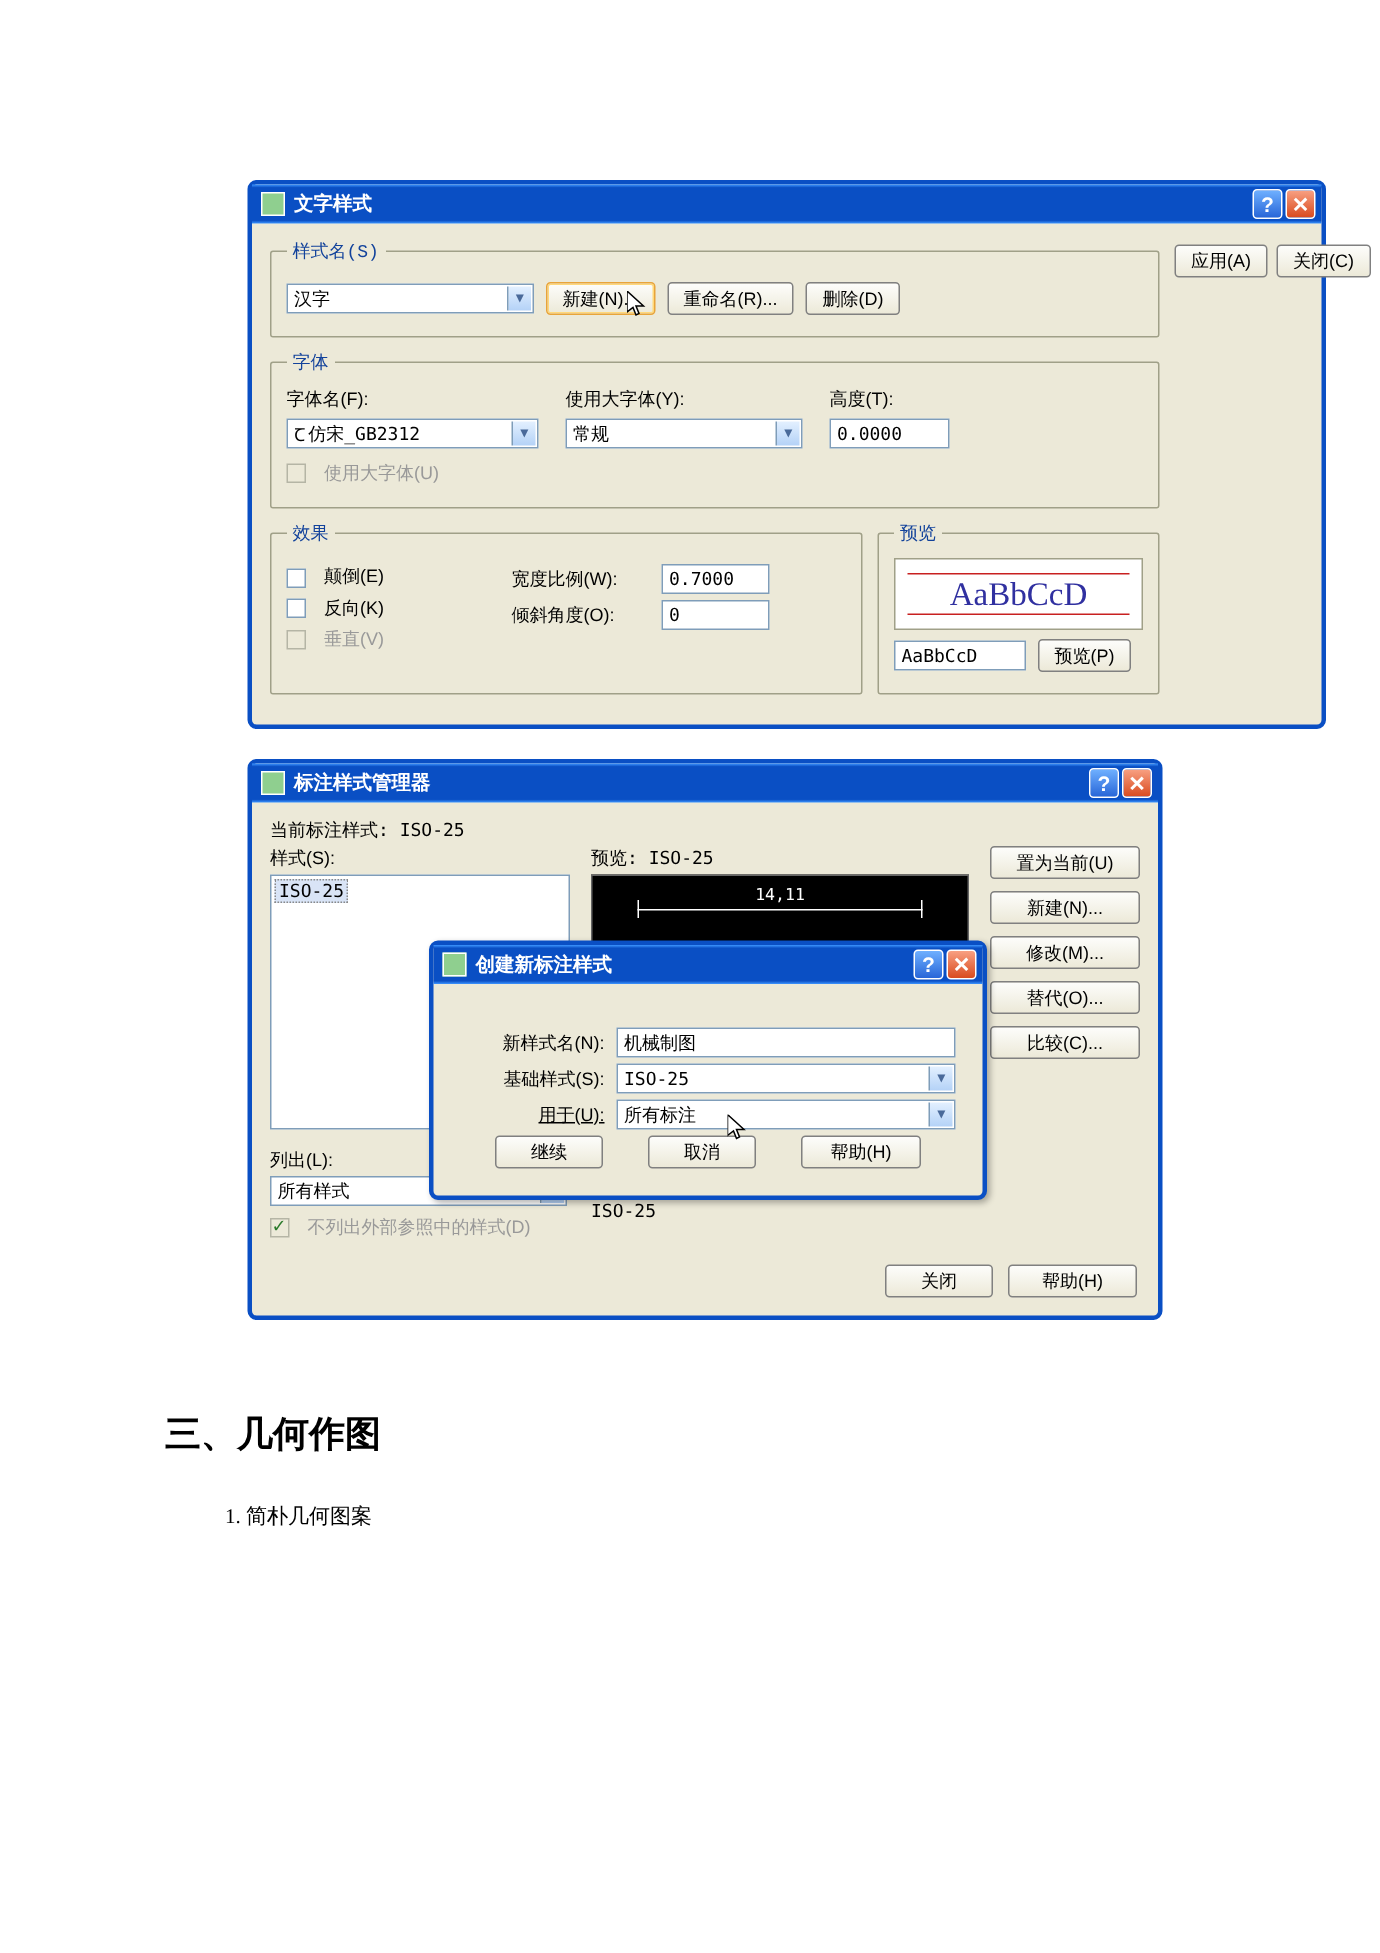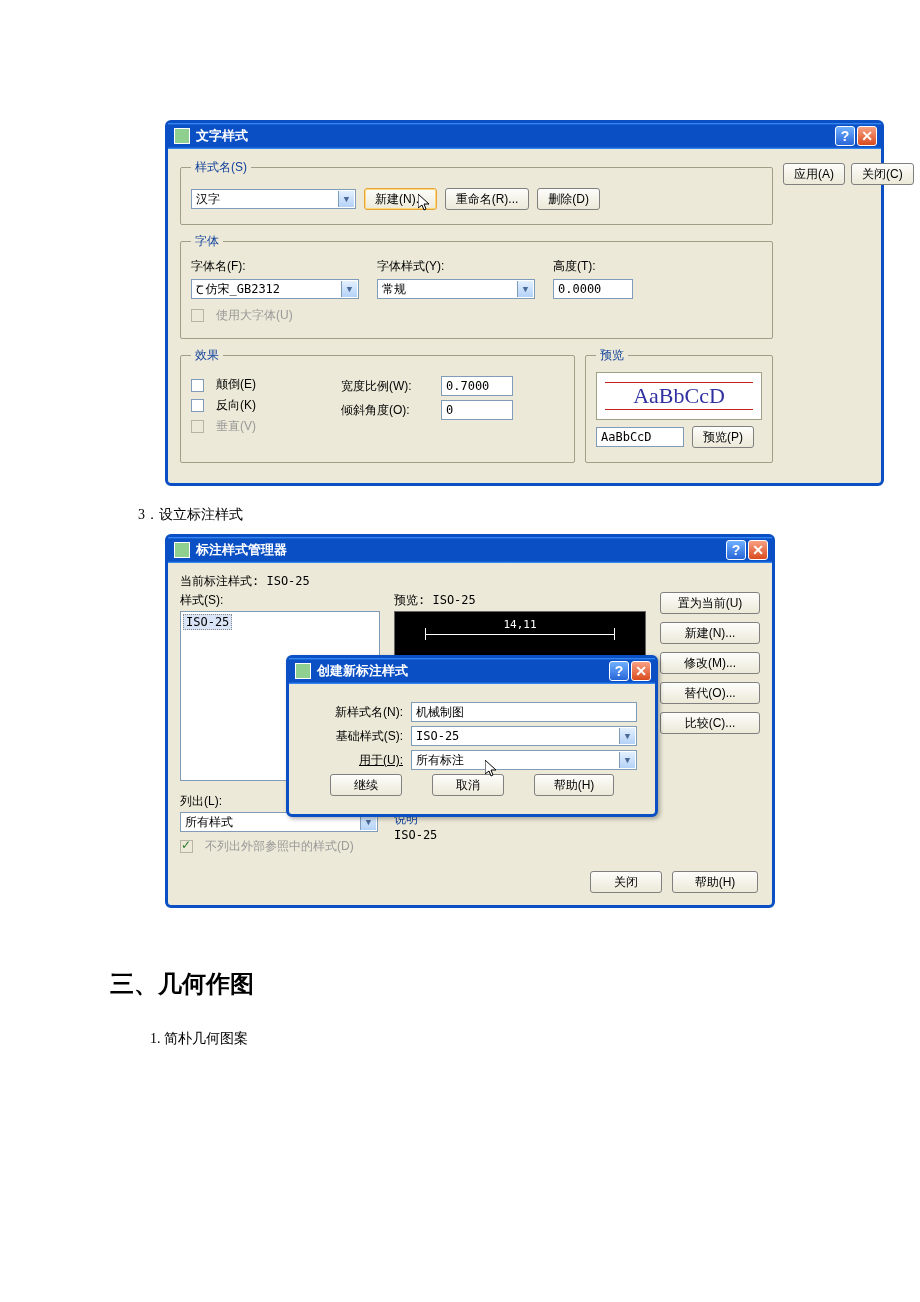--- a/index.html
+++ b/index.html
@@ -60,20 +60,21 @@
     border: 1px solid #A0A088;
     border-radius: 2px;
     margin: 0 0 8px 0;
     padding: 8px 10px 10px 10px;
     position: relative;
   }
   fieldset.group > legend {
     color: #12429B;
     padding: 0 4px;
     font-size: 12px;
+    font-family: Liberation Mono, monospace;
   }
   .row { display: flex; align-items: center; gap: 8px; margin: 4px 0; }
   .label { color: #000; }
   .label.disabled { color: #999; }
   .combo, .textbox {
     border: 1px solid #7F9DB9;
     background: #fff;
     height: 20px;
     font-size: 12px;
     padding: 1px 4px;
@@ -228,21 +229,21 @@
           <div style="display:flex; gap:18px;">
             <div style="width:168px;">
               <div class="label">字体名(F):</div>
               <div class="combo" style="width:168px; margin-top:4px;">
                 <span style="font-family:serif; margin-right:2px;">Ꞇ</span>
                 <span>仿宋_GB2312</span>
                 <span class="arrow">▼</span>
               </div>
             </div>
             <div style="width:158px;">
-              <div class="label">字体样式(Y):</div>
+              <div class="label">使用大字体(Y):</div>
               <div class="combo" style="width:158px; margin-top:4px;">
                 <span>常规</span>
                 <span class="arrow">▼</span>
               </div>
             </div>
             <div style="width:80px;">
               <div class="label">高度(T):</div>
               <div class="textbox" style="width:80px; margin-top:4px;">
                 <span>0.0000</span>
               </div>
@@ -306,21 +307,20 @@
       </div>
 
       <div style="width:86px; display:flex; flex-direction:row; gap:6px; padding-top:4px;">
         <button class="winbtn">应用(A)</button>
         <button class="winbtn">关闭(C)</button>
         <button class="winbtn">帮助(H)</button>
       </div>
     </div>
   </div>
 
-  <div class="doc-line">3．设立标注样式</div>
 
   <div class="dialog" style="width:610px; margin-left:55px; position:relative;">
     <div class="titlebar">
       <span class="app-icon"></span>
       <span class="title-text">标注样式管理器</span>
       <div class="title-buttons">
         <div class="title-btn help">?</div>
         <div class="title-btn close">✕</div>
       </div>
     </div>
@@ -372,21 +372,21 @@
 
       <div class="modal-inner" style="left:118px; top:92px; width:372px;">
         <div class="titlebar">
           <span class="app-icon"></span>
           <span class="title-text">创建新标注样式</span>
           <div class="title-buttons">
             <div class="title-btn help">?</div>
             <div class="title-btn close">✕</div>
           </div>
         </div>
-        <div class="dialog-body" style="padding:14px 18px 14px 18px;">
+        <div class="dialog-body" style="padding:25px 18px 14px 18px;">
           <div class="row">
             <span class="label" style="width:96px; text-align:right;">新样式名(N):</span>
             <div class="textbox" style="flex:1;">
               <span>机械制图</span>
             </div>
           </div>
           <div class="row">
             <span class="label" style="width:96px; text-align:right;">基础样式(S):</span>
             <div class="combo" style="flex:1;">
               <span>ISO-25</span>

